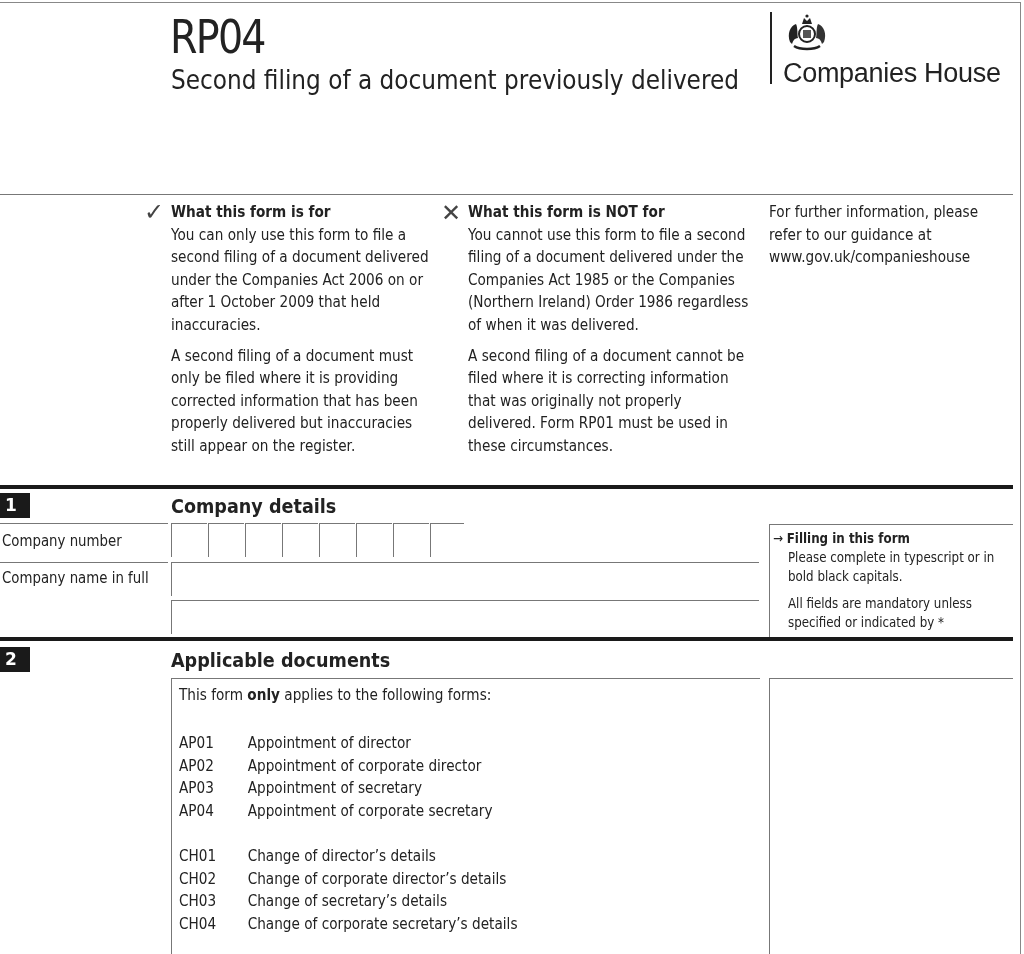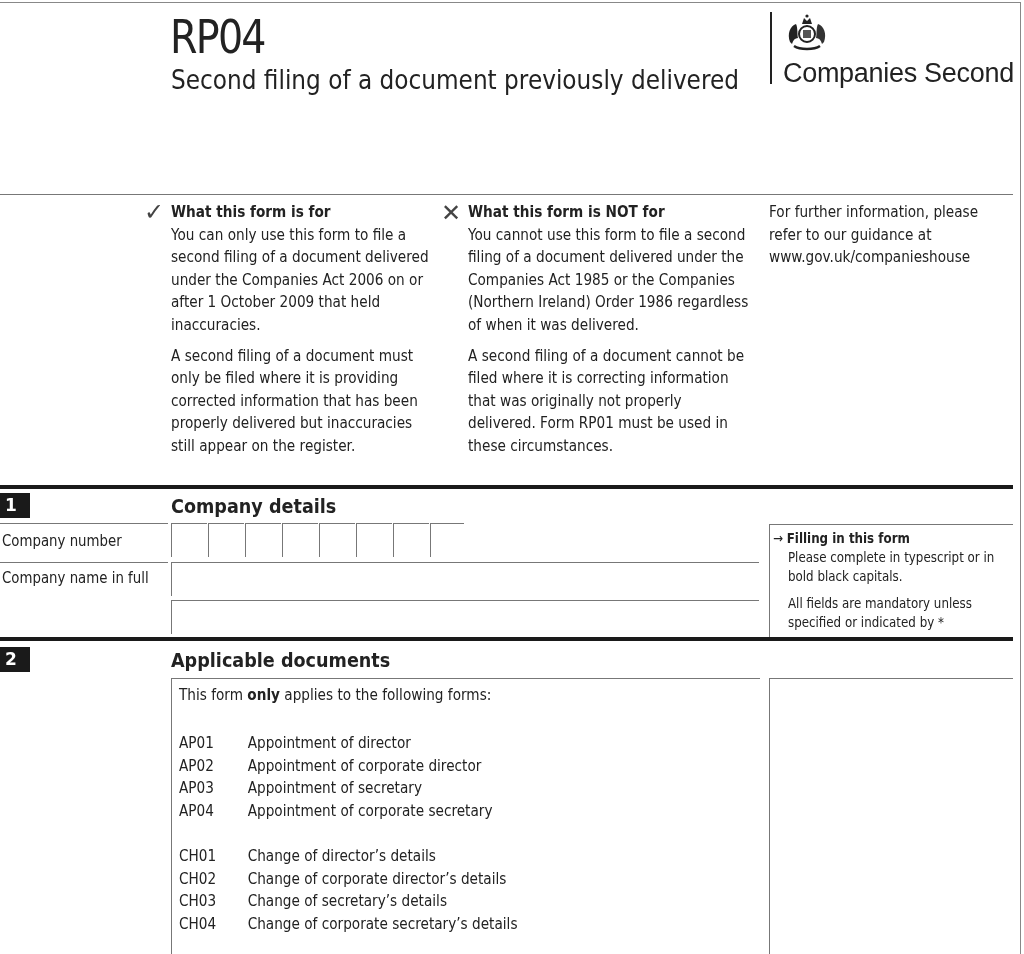--- a/index.html
+++ b/index.html
@@ -52,21 +52,21 @@
 <div class="abs logo-bar"></div>
 <svg class="abs crest" viewBox="0 0 50 40">
   <circle cx="25" cy="22" r="8" fill="none" stroke="#222" stroke-width="2"></circle>
   <rect x="21" y="18" width="8" height="8" fill="#555"></rect>
   <path d="M20 12 L22 6 L25 9 L28 6 L30 12 Z" fill="#222"></path>
   <circle cx="25" cy="4" r="1.6" fill="#222"></circle>
   <path d="M8 30 C5 22 8 14 14 12 C16 16 15 22 16 26 C13 26 11 28 10 32 Z" fill="#222"></path>
   <path d="M42 30 C45 22 42 14 36 12 C34 16 35 22 34 26 C37 26 39 28 40 32 Z" fill="#333"></path>
   <path d="M12 34 C18 38 32 38 38 34" fill="none" stroke="#222" stroke-width="2.5"></path>
 </svg>
-<div class="abs logo-text">Companies Second</div>
+<div class="abs logo-text">Companies House</div>
 
 <div class="abs rule-thin" style="left:0;top:194px;width:1013px;"></div>
 
 <span class="abs check-icon" style="left:144px;top:198px;">✓</span>
 <div class="abs col-text" style="left:171px;top:201px;width:295px;">
   <b>What this form is for</b>
   <p>You can only use this form to file a second filing of a document delivered under the Companies Act 2006 on or after 1 October 2009 that held inaccuracies.</p>
   <p>A second filing of a document must only be filed where it is providing corrected information that has been properly delivered but inaccuracies still appear on the register.</p>
 </div>
 

